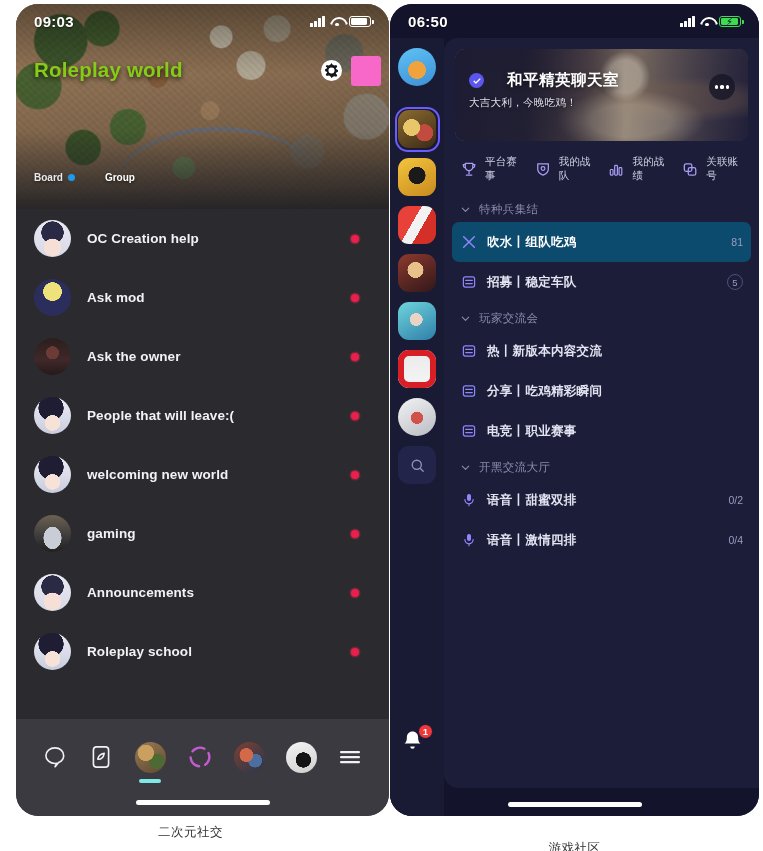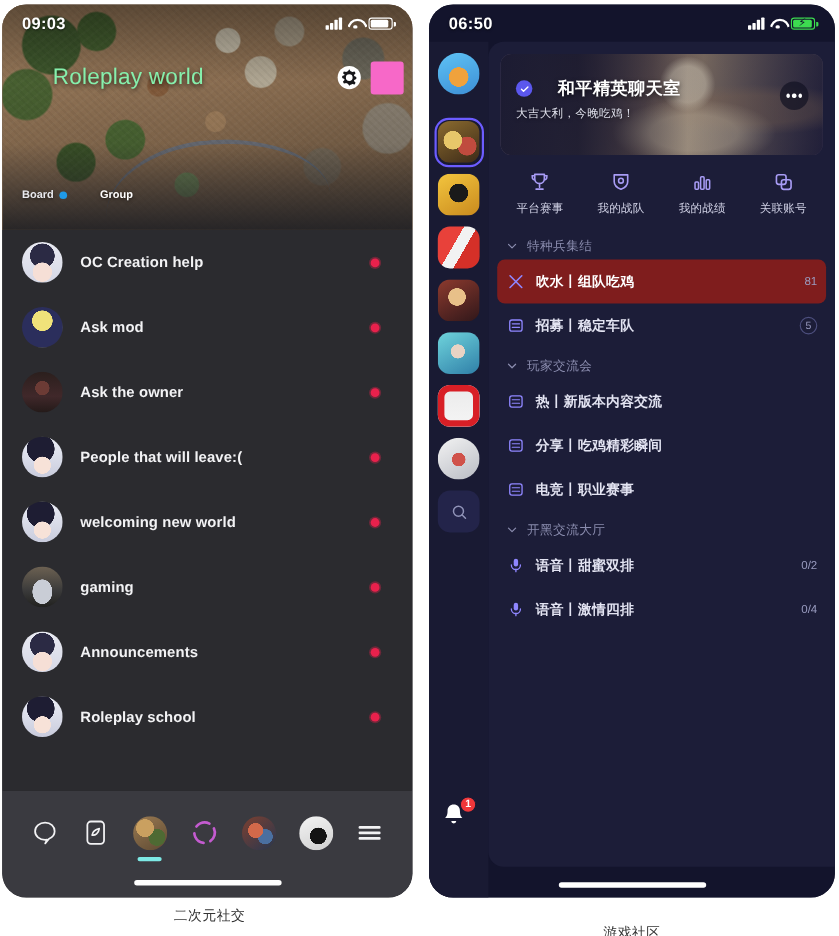--- a/index.html
+++ b/index.html
@@ -5,21 +5,21 @@
   html,body{margin:0;padding:0;background:#ffffff;}
   body{
     width:763px;height:851px;overflow:hidden;
     font-family:"Liberation Sans","DejaVu Sans",sans-serif;
     -webkit-font-smoothing:antialiased;
   }
   .stage{position:relative;width:763px;height:851px;background:#fff;}
 
   
   .phone{position:absolute;top:4px;border-radius:22px;overflow:hidden;}
-  .phone-left{left:2px;width:373px;height:812px;background:#2a2a2e;}
+  .phone-left{left:16px;width:373px;height:812px;background:#2a2a2e;}
   .phone-right{left:390px;width:369px;height:812px;background:#11122a;}
 
   .caption{
     position:absolute;top:824px;width:373px;text-align:center;
     font-size:12.5px;color:#333;letter-spacing:.5px;
   }
   .caption-left{left:4px;}
   .caption-right{left:390px;width:369px;margin-top:16px;}
 
   
@@ -91,22 +91,22 @@
     background-image:
       repeating-linear-gradient(45deg, rgba(0,0,0,.10) 0 2px, transparent 2px 5px),
       repeating-linear-gradient(-38deg, rgba(255,255,255,.07) 0 2px, transparent 2px 6px);
   }
   .hero-shade{
     position:absolute;inset:0;
     background:linear-gradient(180deg,rgba(0,0,0,.42) 0,rgba(0,0,0,.05) 34%,rgba(0,0,0,.12) 62%,rgba(32,32,36,.92) 100%);
   }
 
   .world-title{
-    position:absolute;left:18px;top:54px;font-size:20.5px;font-weight:400;color:#86efac;
-    text-shadow:0 2px 5px rgba(0,0,0,.75);letter-spacing:.2px;margin-left:28px;
+    position:absolute;left:18px;top:54px;font-size:20.5px;font-weight:700;color:#84cc16;
+    text-shadow:0 2px 5px rgba(0,0,0,.75);letter-spacing:.2px;
   }
   .gear{
     position:absolute;right:46px;top:55px;width:23px;height:23px;cursor:pointer;
   }
   .pink-block{
     position:absolute;right:8px;top:52px;width:30px;height:30px;background:#f768c8;border-radius:3px;
   }
   .member-pill{
     position:absolute;left:22px;top:108px;height:28px;
     display:flex;align-items:center;gap:6px;padding:0 12px;
@@ -246,34 +246,34 @@
     position:absolute;right:13px;top:25px;width:26px;height:26px;border-radius:50%;
     background:rgba(18,18,34,.72);display:flex;align-items:center;justify-content:center;
     gap:2.6px;cursor:pointer;
   }
   .banner-more i{width:3.2px;height:3.2px;border-radius:50%;background:#fff;display:block;}
 
   .r-actions{
     display:flex;justify-content:space-around;align-items:flex-start;
     padding:14px 10px 10px 10px;
   }
-  .act{display:flex;flex-direction:column;align-items:center;gap:7px;cursor:pointer;width:62px;}
+  .act{display:flex;align-items:center;gap:7px;cursor:pointer;width:62px;}
   .act-label{font-size:10.5px;color:#cfd0e4;letter-spacing:.2px;}
 
   .sec-head{
     display:flex;align-items:center;gap:8px;padding:9px 16px 5px 16px;cursor:pointer;
   }
   .sec-head .chev{width:11px;height:11px;flex:0 0 11px;}
   .sec-head .st{font-size:11.5px;color:#8a8cae;letter-spacing:.4px;}
 
   .chan{
     display:flex;align-items:center;gap:10px;height:40px;margin:0 8px;
     padding:0 8px;border-radius:7px;cursor:pointer;position:relative;
   }
-  .chan.active{background:#7f1d1d;}
+  .chan.active{background:#0c4a6e;}
   .chan .ic{width:17px;height:17px;flex:0 0 17px;display:flex;align-items:center;justify-content:center;}
   .chan .cn{font-size:12.5px;color:#e3e4f2;font-weight:600;letter-spacing:.3px;}
   .chan.active .cn{color:#fff;}
   .chan .badge-num{
     margin-left:auto;font-size:10.5px;color:#9a9cc0;
   }
   .chan .badge-circle{
     margin-left:auto;min-width:16px;height:16px;border-radius:9px;
     border:1px solid #4d4f7e;color:#9a9cc0;font-size:9.5px;
     display:flex;align-items:center;justify-content:center;padding:0 4px;box-sizing:border-box;

